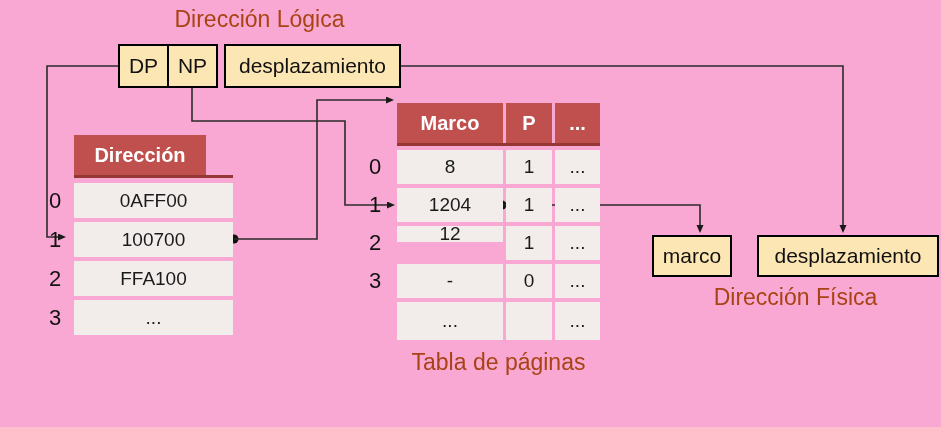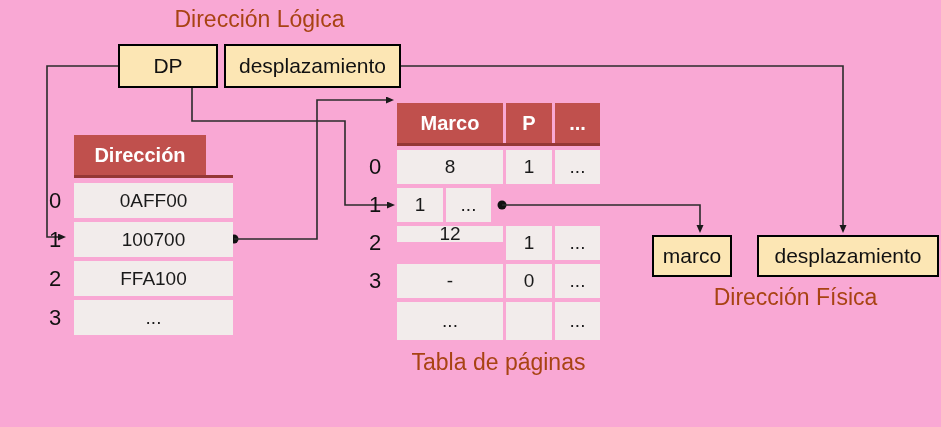--- a/index.html
+++ b/index.html
@@ -57,20 +57,21 @@
     <circle cx="502" cy="205" r="4.5" fill="#111"></circle>
     <polyline points="502,205 700,205 700,226" fill="none" stroke="#2b2b2b" stroke-width="1.6" marker-end="url(#ah)"></polyline>
 
     <polyline points="401,66 843,66 843,226" fill="none" stroke="#2b2b2b" stroke-width="1.6" marker-end="url(#ah)"></polyline>
   </svg>
 
   <div class="abs title rust" style="left:118px;top:6px;width:283px;">Dirección Lógica</div>
 
   <div class="abs cbox split" style="left:118px;top:44px;width:100px;height:44px;">
     <div class="cell">DP</div>
+    <div class="cell">NP</div>
   </div>
   <div class="abs cbox" style="left:224px;top:44px;width:177px;height:44px;">desplazamiento</div>
 
   <div class="abs" style="left:74px;top:135px;width:159px;">
     <div class="thead-row">
       <div class="thead-cell" style="width:132px;">Dirección</div>
     </div>
     <div class="trow" style="margin-top:5px;">
         <div class="tcell" style="width:159px;height:35px;">0AFF00</div>
       </div>
@@ -95,20 +96,21 @@
       <div class="thead-cell" style="width:106px;">Marco</div>
       <div class="thead-cell" style="width:46px;">P</div>
       <div class="thead-cell" style="width:45px;">...</div>
     </div>
     <div class="trow" style="margin-top:4px;">
       <div class="tcell" style="width:106px;height:34px;">8</div>
       <div class="tcell" style="width:46px;height:34px;">1</div>
       <div class="tcell" style="width:45px;height:34px;">...</div>
     </div>
     <div class="trow" style="margin-top:4px;">
+      <div class="tcell" style="width:106px;height:34px;">1204</div>
       <div class="tcell" style="width:46px;height:34px;">1</div>
       <div class="tcell" style="width:45px;height:34px;">...</div>
     </div>
     <div class="trow" style="margin-top:4px;">
       <div class="tcell" style="width:106px;height:16px;text-align:center;">12</div>
       <div class="tcell" style="width:46px;height:34px;">1</div>
       <div class="tcell" style="width:45px;height:34px;">...</div>
     </div>
     <div class="trow" style="margin-top:4px;">
       <div class="tcell" style="width:106px;height:34px;">-</div>

